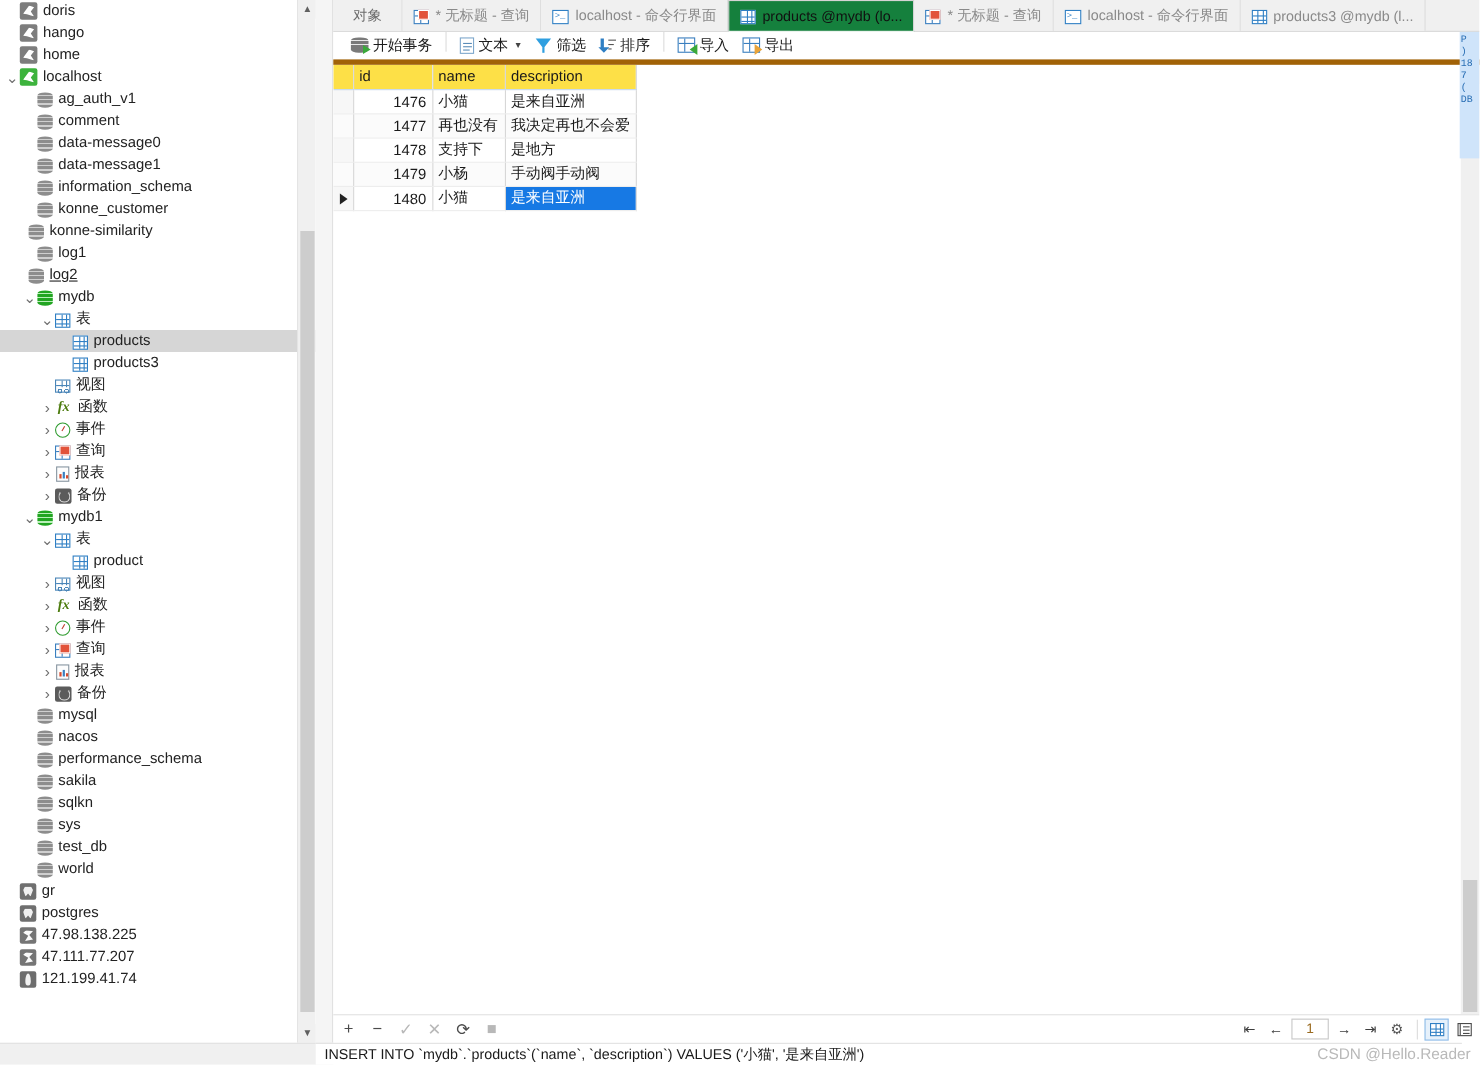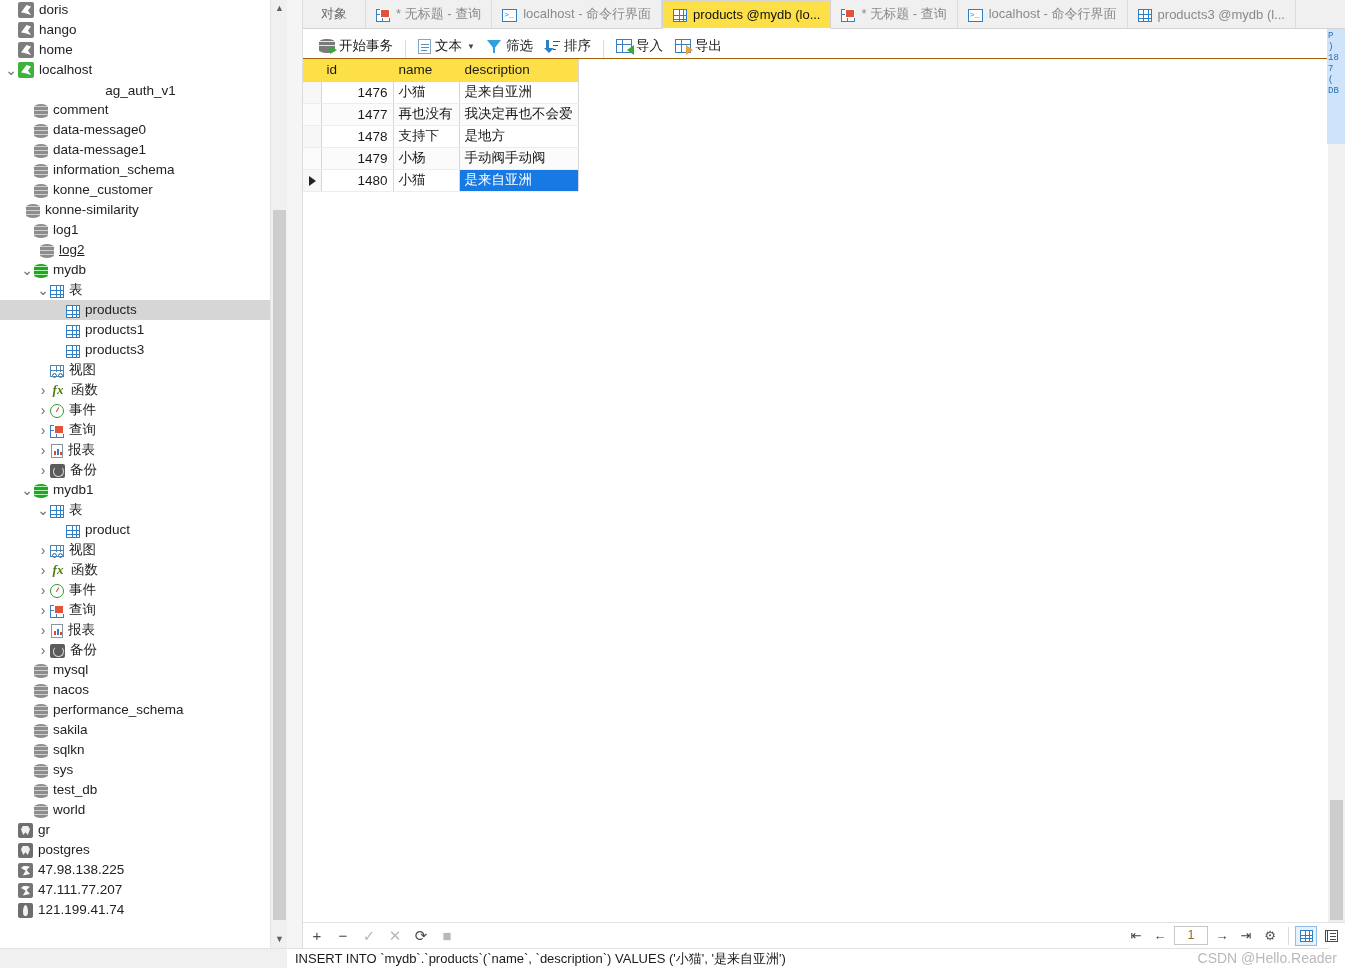--- a/index.html
+++ b/index.html
@@ -235,21 +235,21 @@
     font-size: 13px;
     color: #8a8a8a;
     border-right: 1px solid #dcdcdc;
     background: #f0f0f0;
     white-space: nowrap;
     max-width: 200px;
     overflow: hidden;
   }
   .tab.object-tab { color: #6b6b6b; padding: 0 18px; }
   .tab.active {
-    background: #fde047;
+    background: #15803d;
     color: #111111;
     border-top: 1px solid #d4d4d4;
     border-left: 1px solid #d4d4d4;
     border-right: 1px solid #d4d4d4;
     border-bottom: 1px solid #ffffff;
     margin-bottom: -1px;
   }
   .tab .ticon { margin-right: 6px; }
   .ic-console {
     border: 1.5px solid #2f7fc4; background: #ffffff;
@@ -261,22 +261,22 @@
     position: absolute; left: 1px; top: -1px;
     font-family: "Liberation Mono", monospace;
     font-size: 8px; line-height: 11px; color: #2f7fc4;
   }
 
   
   #toolbar {
     position: absolute; left: 303px; top: 29px;
     width: 1042px; height: 30px;
     background: #ffffff;
-    border-bottom: 1px solid #a16207;
-    display: flex; align-items: flex-end;
+    border-bottom: 5px solid #a16207;
+    display: flex; align-items: flex-start;
     padding-left: 10px;
   }
   .tb-btn {
     display: flex; align-items: center;
     height: 24px; padding: 0 6px;
     font-size: 13.5px; color: #1b1b1b;
     white-space: nowrap;
   }
   .tb-btn .tbi { margin-right: 4px; position: relative; display:inline-block; }
   .tb-sep {
@@ -493,21 +493,21 @@
         <div class="tree-row" style="padding-left: 4px;">
           <span class="tw none"></span>
           <span class="ticon ic-dolphin"></span>
           <span class="tlabel">home</span>
         </div>
         <div class="tree-row" style="padding-left: 4px;">
           <span class="tw" style="font-size: 14px; line-height: 14px;">⌄</span>
           <span class="ticon ic-dolphin-green"></span>
           <span class="tlabel">localhost</span>
         </div>
-        <div class="tree-row" style=" flex-direction: column;">
+        <div class="tree-row" style="padding-left: 20px;">
           <span class="tw none"></span>
           <span class="ticon ic-db"></span>
           <span class="tlabel">ag_auth_v1</span>
         </div>
         <div class="tree-row" style="padding-left: 20px;">
           <span class="tw none"></span>
           <span class="ticon ic-db"></span>
           <span class="tlabel">comment</span>
         </div>
         <div class="tree-row" style="padding-left: 20px;">
@@ -533,44 +533,39 @@
         <div class="tree-row" style="padding-left: 12px;">
           <span class="tw none"></span>
           <span class="ticon ic-db"></span>
           <span class="tlabel">konne-similarity</span>
         </div>
         <div class="tree-row" style="padding-left: 20px;">
           <span class="tw none"></span>
           <span class="ticon ic-db"></span>
           <span class="tlabel">log1</span>
         </div>
-        <div class="tree-row" style="padding-left: 26px; text-decoration: underline;">
+        <div class="tree-row" style="padding-left: 12px; text-decoration: underline;">
           <span class="tw none"></span>
           <span class="ticon ic-db"></span>
           <span class="tlabel">log2</span>
         </div>
         <div class="tree-row" style="padding-left: 20px;">
           <span class="tw" style="font-size: 14px; line-height: 14px;">⌄</span>
           <span class="ticon ic-db-green"></span>
           <span class="tlabel">mydb</span>
         </div>
         <div class="tree-row" style="padding-left: 36px;">
           <span class="tw" style="font-size: 14px; line-height: 14px;">⌄</span>
           <span class="ticon ic-table"></span>
           <span class="tlabel">表</span>
         </div>
         <div class="tree-row selected" style="padding-left: 52px;">
           <span class="tw none"></span>
           <span class="ticon ic-table"></span>
           <span class="tlabel">products</span>
-        </div>
-        <div class="tree-row" style="padding-left: 52px;">
-          <span class="tw none"></span>
-          <span class="ticon ic-table"></span>
-          <span class="tlabel">products1</span>
         </div>
         <div class="tree-row" style="padding-left: 52px;">
           <span class="tw none"></span>
           <span class="ticon ic-table"></span>
           <span class="tlabel">products3</span>
         </div>
         <div class="tree-row" style="padding-left: 36px;">
           <span class="tw none"></span>
           <span class="ticon ic-view"></span>
           <span class="tlabel">视图</span>

